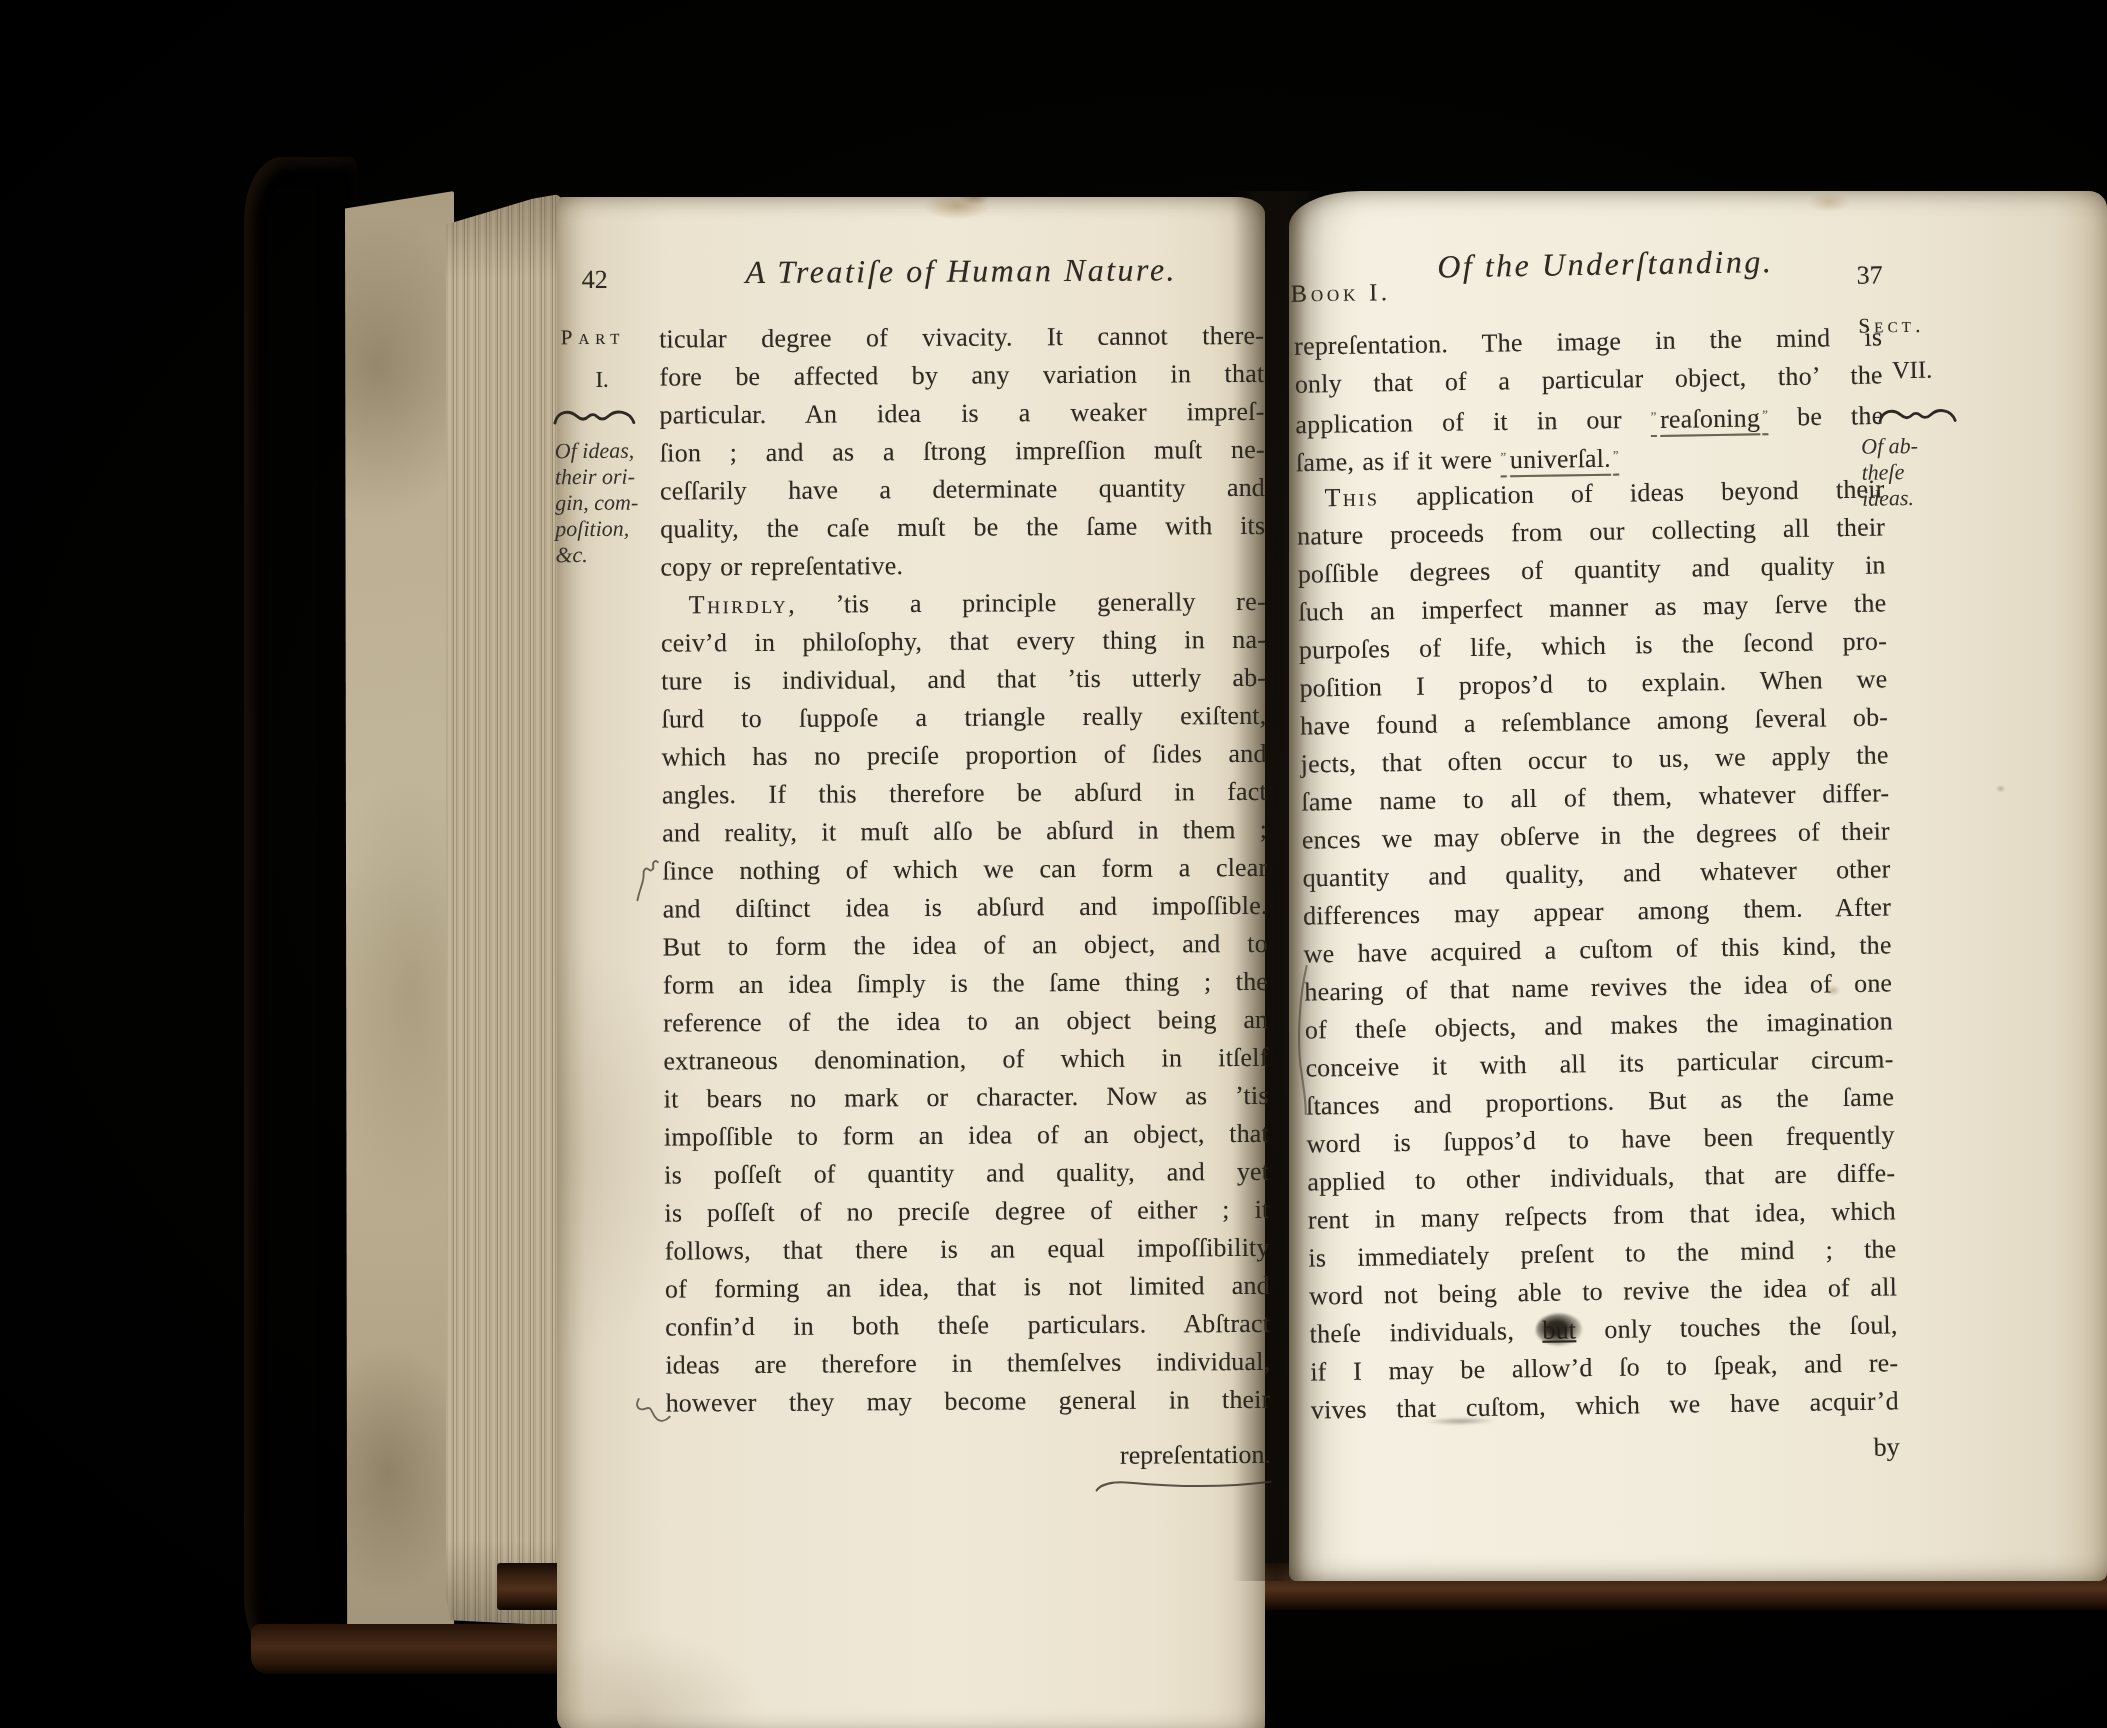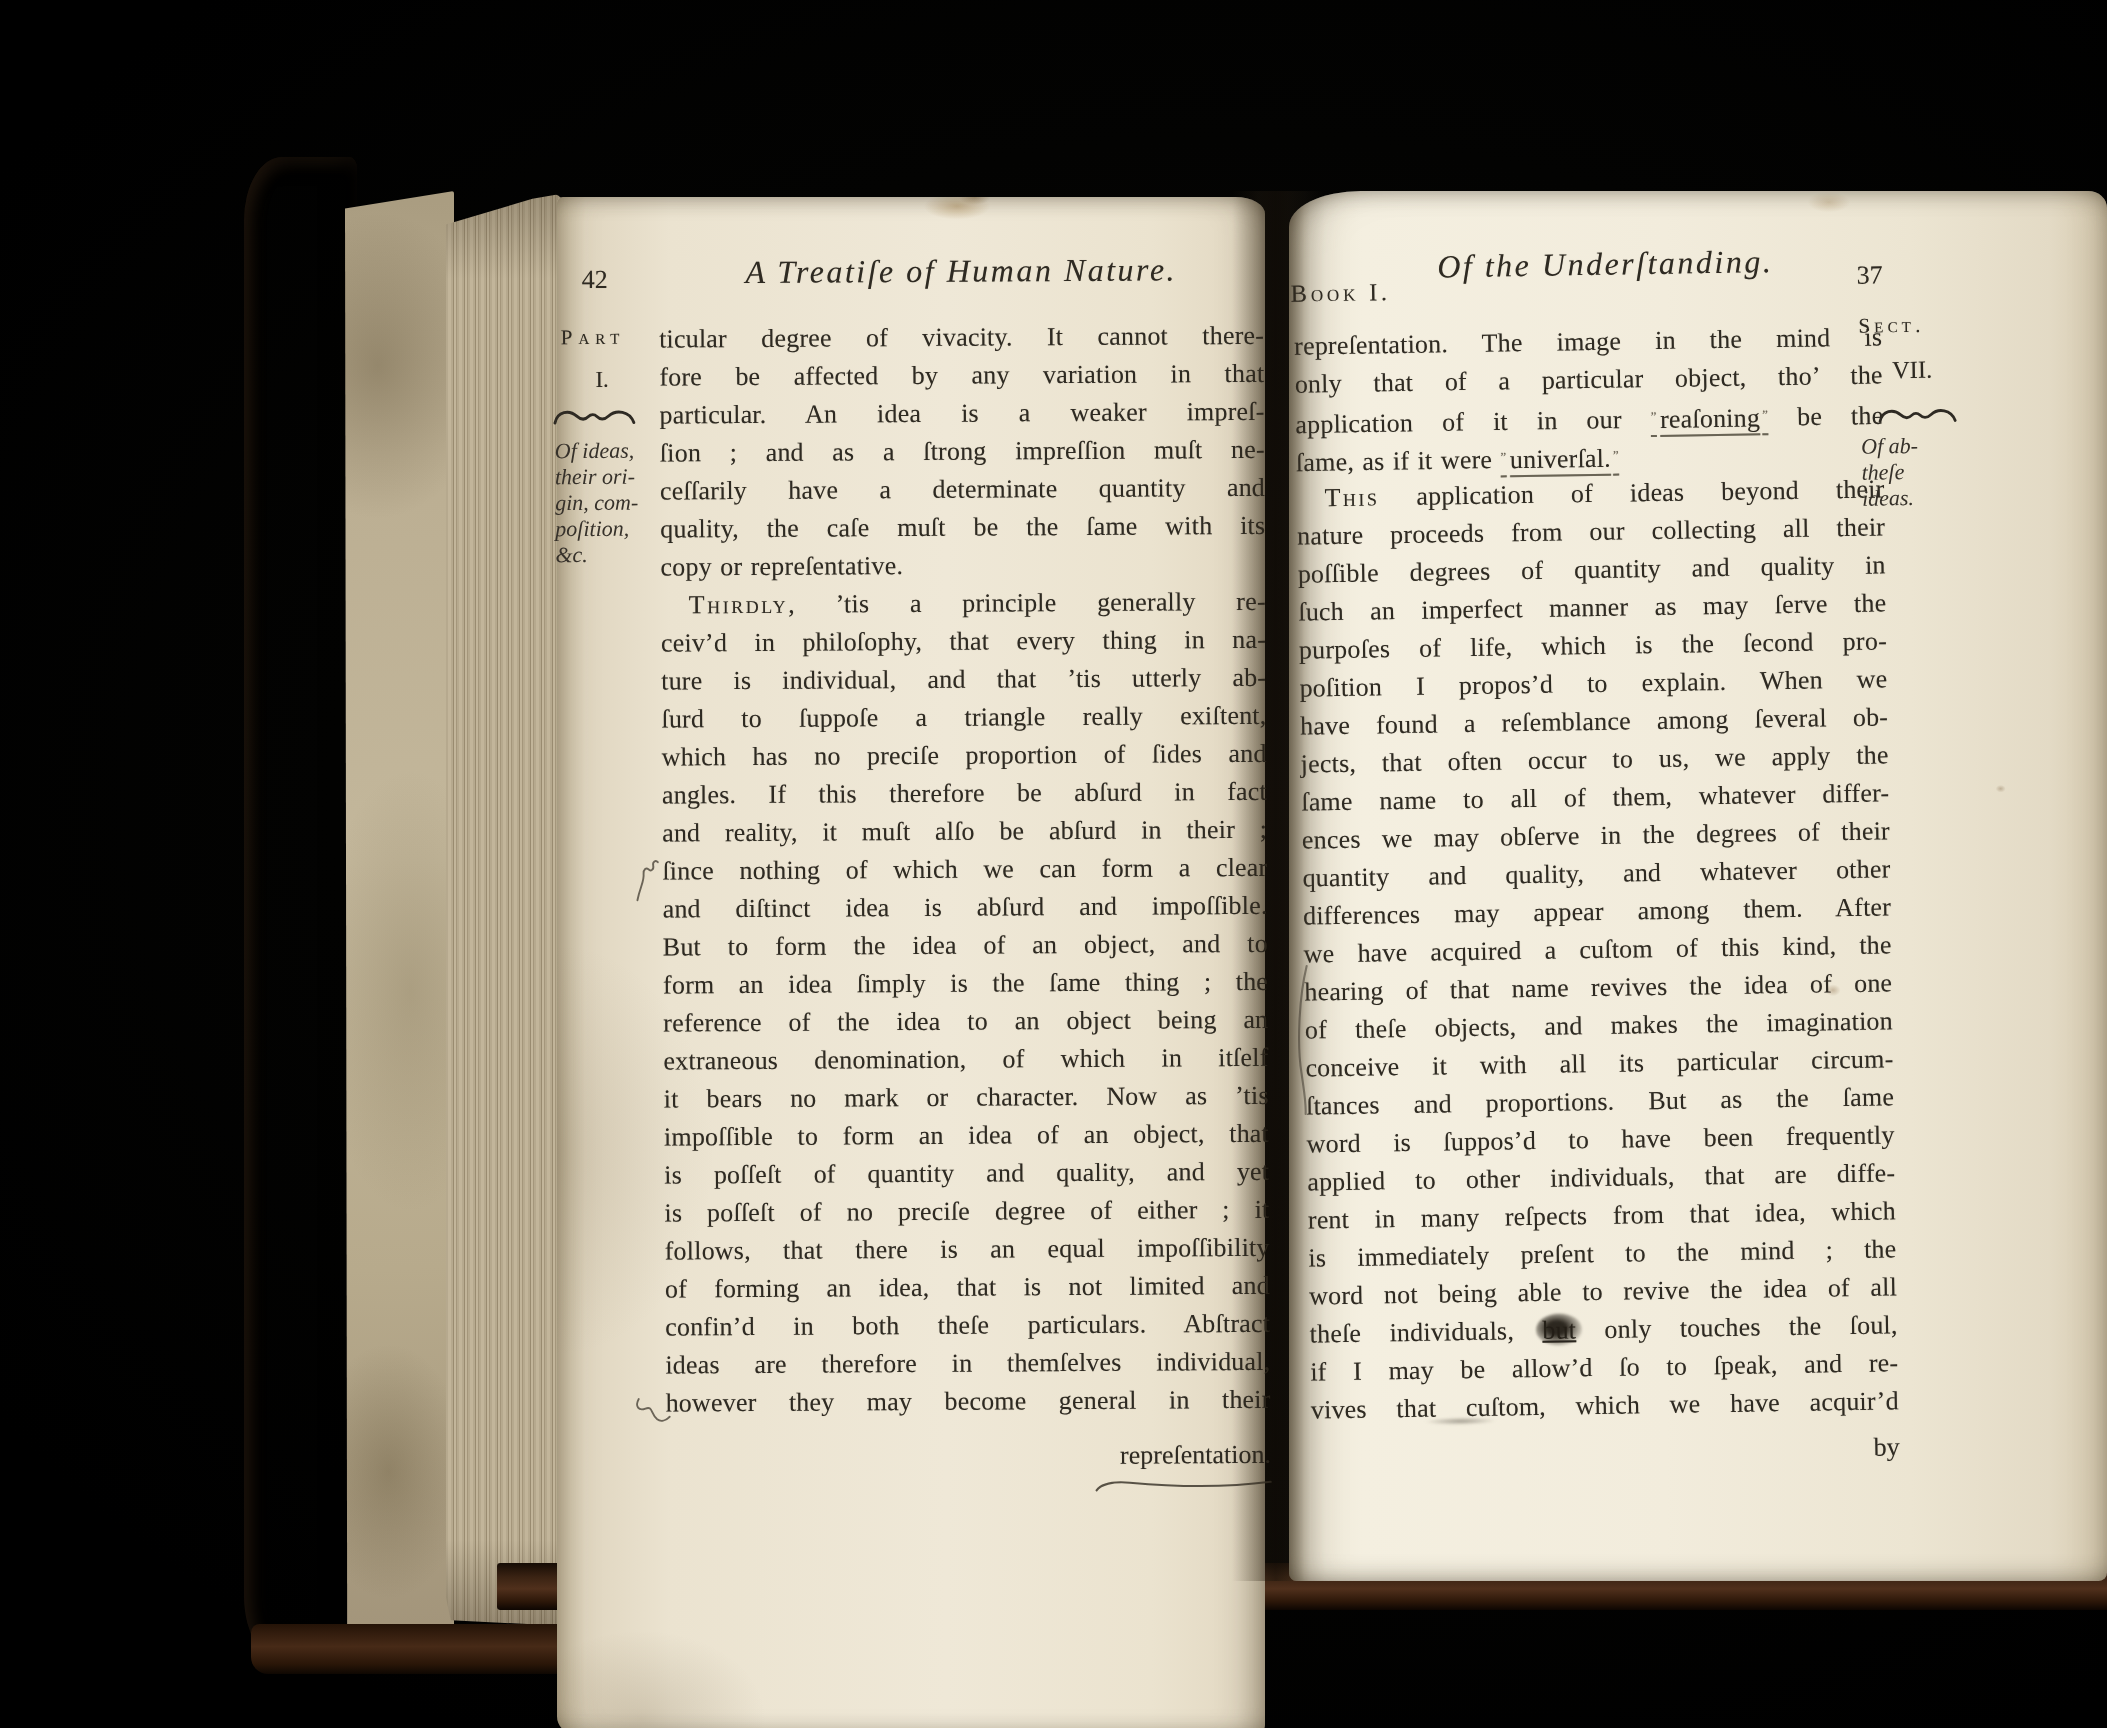--- a/index.html
+++ b/index.html
@@ -151,21 +151,21 @@
             <div class="line">ſion ; and as a ſtrong impreſſion muſt ne-</div>
             <div class="line">ceſſarily have a determinate quantity and</div>
             <div class="line">quality, the caſe muſt be the ſame with its</div>
             <div class="line last">copy or repreſentative.</div>
             <div class="line indent"><span class="sc">Thirdly</span><span class="">, ’tis a principle generally re-</span></div>
             <div class="line">ceiv’d in philoſophy, that every thing in na-</div>
             <div class="line">ture is individual, and that ’tis utterly ab-</div>
             <div class="line">ſurd to ſuppoſe a triangle really exiſtent,</div>
             <div class="line">which has no preciſe proportion of ſides and</div>
             <div class="line"><span class="">angles.  If this therefore be abſurd in </span><span class="it">fact</span></div>
-            <div class="line"><span class="it">and reality</span><span class="">, it muſt alſo be abſurd </span><span class="it">in their</span><span class=""> ;</span></div>
+            <div class="line"><span class="it">and reality</span><span class="">, it muſt alſo be abſurd </span><span class="it">in them</span><span class=""> ;</span></div>
             <div class="line">ſince nothing of which we can form a clear</div>
             <div class="line">and diſtinct idea is abſurd and impoſſible.</div>
             <div class="line">But to form the idea of an object, and to</div>
             <div class="line">form an idea ſimply is the ſame thing ; the</div>
             <div class="line">reference of the idea to an object being an</div>
             <div class="line">extraneous denomination, of which in itſelf</div>
             <div class="line">it bears no mark or character.  Now as ’tis</div>
             <div class="line">impoſſible to form an idea of an object, that</div>
             <div class="line">is poſſeſt of quantity and quality, and yet</div>
             <div class="line">is poſſeſt of no preciſe degree of either ; it</div>

